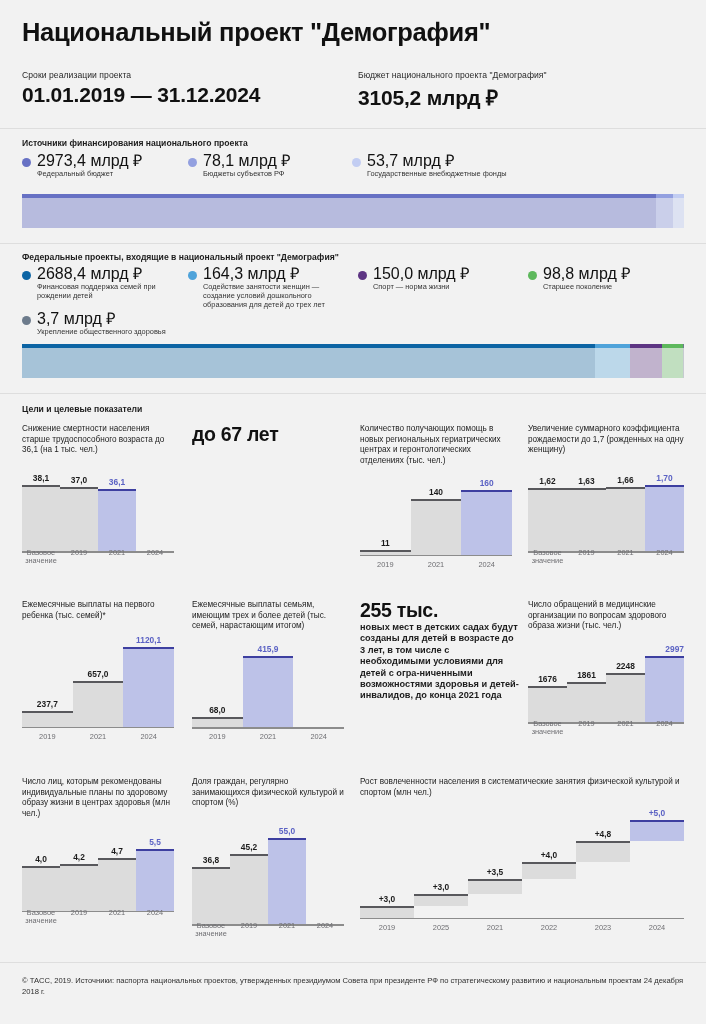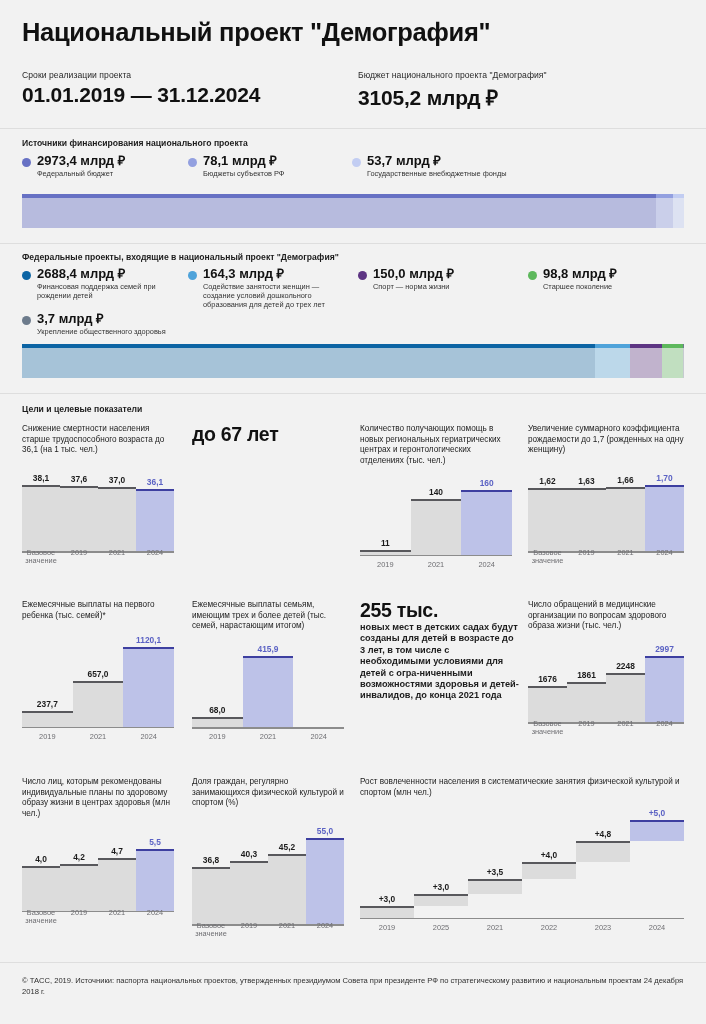--- a/index.html
+++ b/index.html
@@ -26,21 +26,21 @@
 
   
   .sec-label{position:absolute;font-size:8.6px;font-weight:bold;color:#1c1c1c;}
 
   
   .legend{position:absolute;}
   .legend .dot{
     width:9px;height:9px;border-radius:50%;display:inline-block;
     position:absolute;left:0;top:3px;
   }
-  .legend .amt{font-size:13px;font-weight:bold;color:#111;margin-left:15px;display:block;line-height:12px;}
+  .legend .amt{font-size:16px;font-weight:normal;color:#111;margin-left:15px;display:block;line-height:12px;}
   .legend .desc{font-size:7.4px;color:#333;margin-left:15px;display:block;line-height:9.2px;margin-top:2px;}
 
   
   .stack{position:absolute;display:flex;}
   .stack .seg{height:100%;position:relative;}
   .stack .seg .cap{position:absolute;left:0;top:0;right:0;height:4px;}
   .stack .seg .body{position:absolute;left:0;top:4px;right:0;bottom:0;}
 
   
   .hr{position:absolute;left:0;right:0;height:1px;background:#dedede;}
@@ -184,26 +184,20 @@
     <div class="ctitle">Снижение смертности населения старше трудоспособного возраста до 36,1 (на 1 тыс. чел.)</div>
     <div class="chart" id="ch-mortality" style="height:100px;margin-top:10px;">
         <div class="bars">
           <div class="bar" style="width: 25%;">
             <div class="col" style="height: 67.6275px;">
               <div class="top"></div>
             </div>
             <div class="vlabel" style="bottom: 69.6275px;">38,1</div>
           </div>
           <div class="bar" style="width: 25%;">
-            <div class="col" style="height: 66.74px;">
-              <div class="top"></div>
-            </div>
-            <div class="vlabel" style="bottom: 68.74px;">37,6</div>
-          </div>
-          <div class="bar" style="width: 25%;">
             <div class="col" style="height: 65.675px;">
               <div class="top"></div>
             </div>
             <div class="vlabel" style="bottom: 67.675px;">37,0</div>
           </div>
           <div class="bar" style="width: 25%;">
             <div class="col hl" style="height: 64.0775px;">
               <div class="top"></div>
             </div>
             <div class="vlabel hl" style="bottom: 66.0775px;">36,1</div>
@@ -376,21 +370,21 @@
           <div class="bar" style="width: 25%;">
             <div class="col" style="height: 51.0057px;">
               <div class="top"></div>
             </div>
             <div class="vlabel" style="bottom: 53.0057px;">2248</div>
           </div>
           <div class="bar" style="width: 25%;">
             <div class="col hl" style="height: 68px;">
               <div class="top"></div>
             </div>
-            <div class="vlabel hl" style="bottom: 70px;">2997</div>
+            <div class="vlabel hl" style="bottom: 70px; text-align: right;">2997</div>
           </div>
         </div>
         <div class="axis"></div>
         <div class="xlabels">
           <div class="xlab">Базовое значение</div>
           <div class="xlab">2019</div>
           <div class="xlab">2021</div>
           <div class="xlab">2024</div>
         </div>
       </div>
@@ -439,26 +433,20 @@
     <div class="ctitle">Доля граждан, регулярно занимающихся физической культурой и спортом (%)</div>
     <div class="chart" id="ch-sportshare" style="height:120px;margin-top:10px;">
         <div class="bars">
           <div class="bar" style="width: 25%;">
             <div class="col" style="height: 58.7509px;">
               <div class="top"></div>
             </div>
             <div class="vlabel" style="bottom: 60.7509px;">36,8</div>
           </div>
           <div class="bar" style="width: 25%;">
-            <div class="col" style="height: 64.3386px;">
-              <div class="top"></div>
-            </div>
-            <div class="vlabel" style="bottom: 66.3386px;">40,3</div>
-          </div>
-          <div class="bar" style="width: 25%;">
             <div class="col" style="height: 72.1614px;">
               <div class="top"></div>
             </div>
             <div class="vlabel" style="bottom: 74.1614px;">45,2</div>
           </div>
           <div class="bar" style="width: 25%;">
             <div class="col hl" style="height: 87.807px;">
               <div class="top"></div>
             </div>
             <div class="vlabel hl" style="bottom: 89.807px;">55,0</div>

